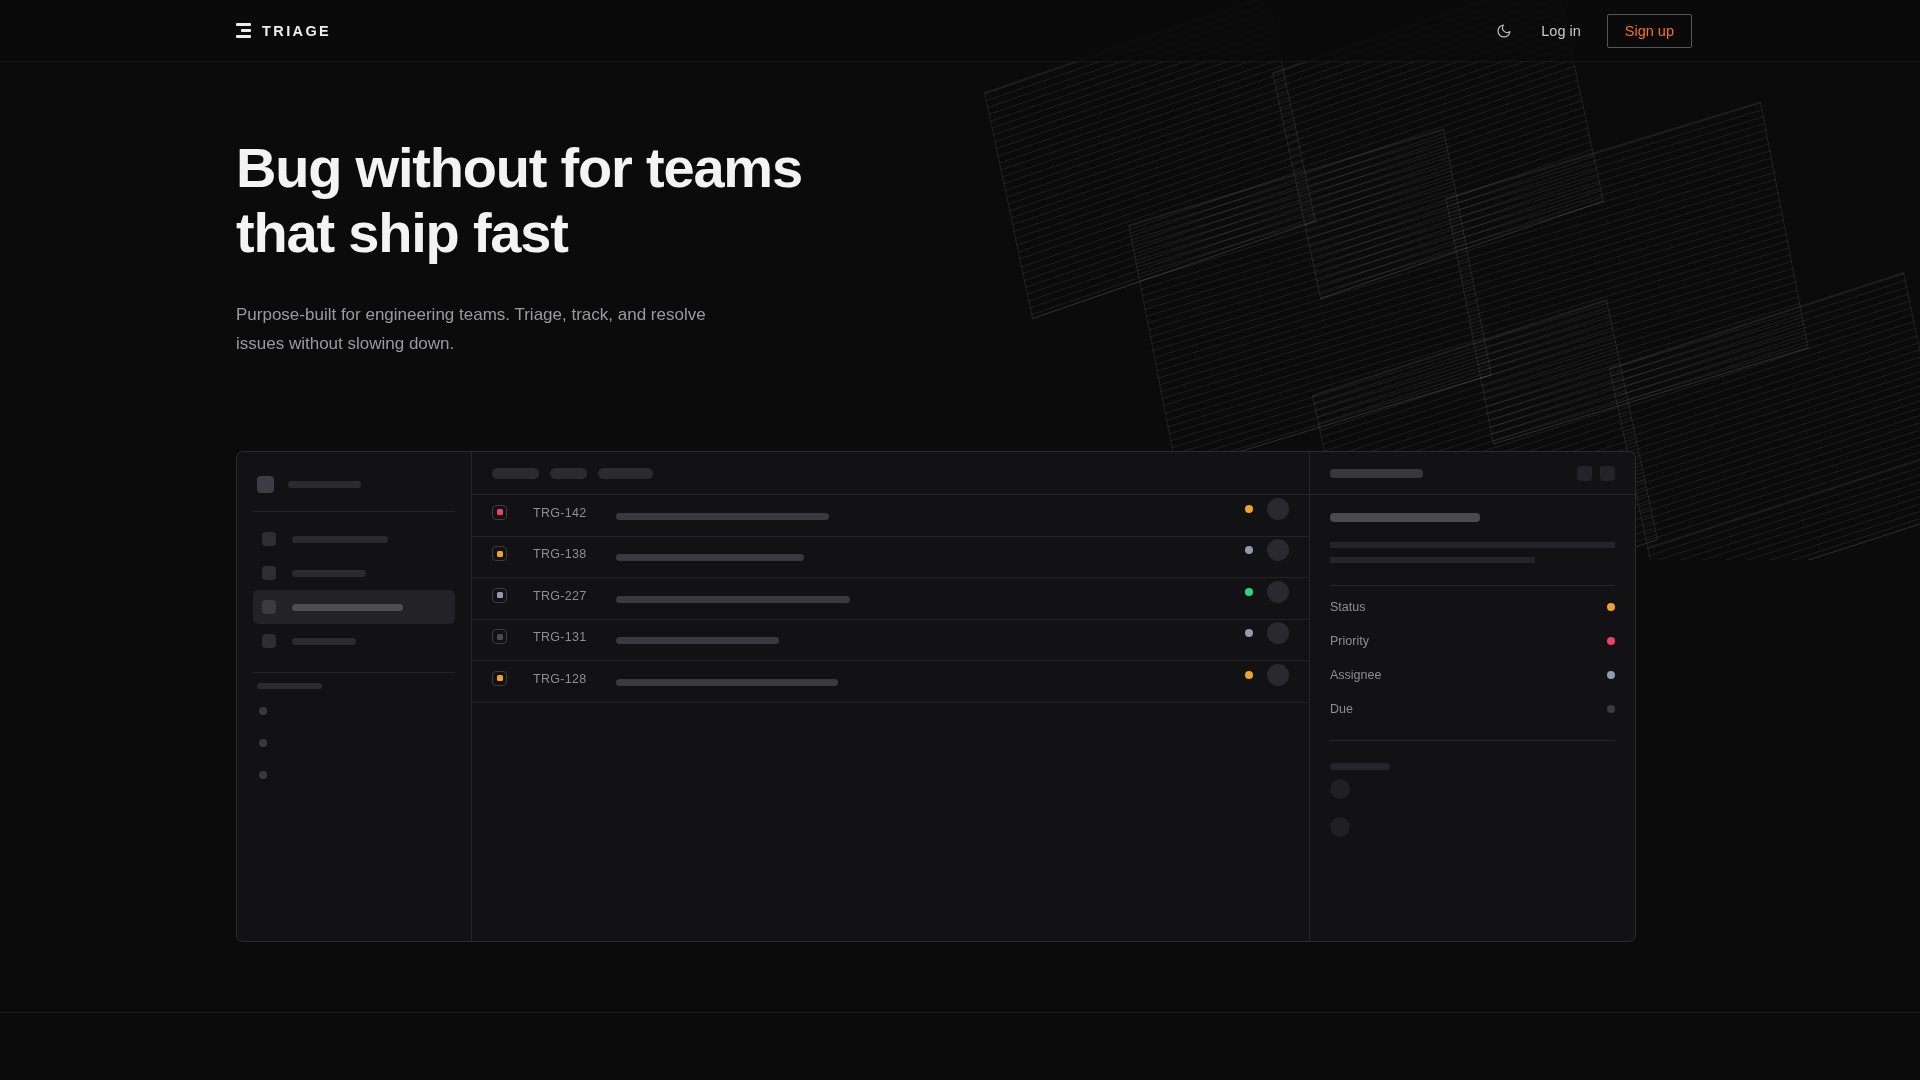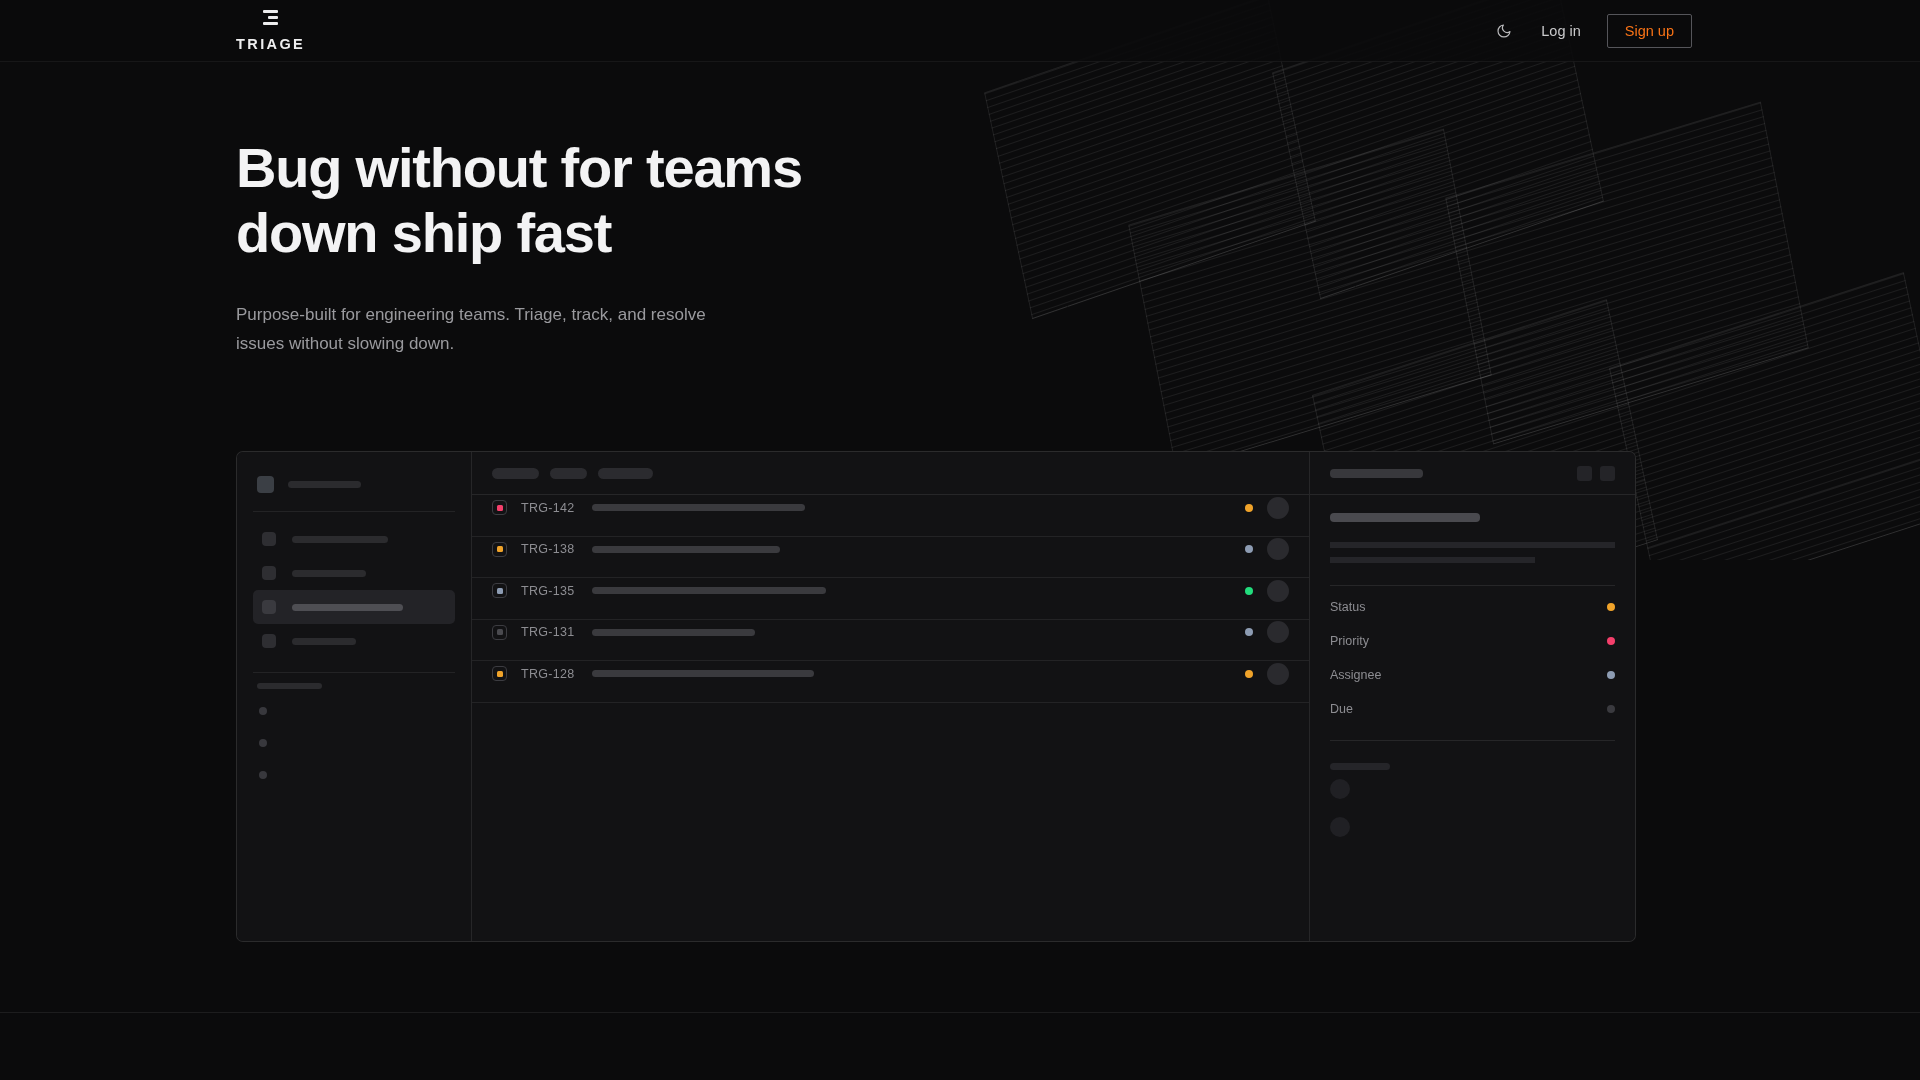--- a/index.html
+++ b/index.html
@@ -81,21 +81,20 @@
     display: flex;
     align-items: center;
     padding: 0 228px 0 236px;
     border-bottom: 1px solid rgba(255,255,255,0.055);
     background: rgba(11,11,12,0.92);
   }
   .brand {
     display: flex;
     align-items: center;
     gap: 11px;
-    flex-direction: column;
   }
   .brand-mark {
     display: flex;
     flex-direction: column;
     gap: 3px;
     width: 15px;
   }
   .brand-mark i {
     display: block;
     height: 3px;
@@ -263,25 +262,26 @@
     gap: 11px;
     padding: 0 20px;
     border-bottom: 1px solid rgba(255,255,255,0.085);
   }
   .pill { height: 11px; border-radius: 6px; background: #2b2b2f; }
 
   .issue-row {
     height: 41.5px;
     flex: 0 0 41.5px;
     display: flex;
-    align-items: center;
+    align-items: flex-end;
     padding: 0 20px 16px 20px;
     border-bottom: 1px solid rgba(255,255,255,0.075);
     cursor: pointer;
     position: relative;
+    gap: 12px;
   }
   .issue-row.selected {
     background-image: repeating-linear-gradient(
       45deg,
       rgba(255,255,255,0.035) 0px,
       rgba(255,255,255,0.035) 1px,
       rgba(255,255,255,0) 1px,
       rgba(255,255,255,0) 7px
     );
   }
@@ -404,21 +404,21 @@
         </svg>
       </span>
       <span class="link-login">Log in</span>
       <button class="btn-signup">Sign up</button>
     </div>
   </header>
 
   <section class="hero">
     <h1>
       <span>Bug without for teams</span><br>
-      <span>down ship fast</span>
+      <span>that ship fast</span>
     </h1>
     <p class="sub">Purpose-built for engineering teams. Triage, track, and resolve issues without slowing down.</p>
   </section>
 
   <section class="app-shell">
 
     <aside class="app-sidebar">
       <div class="ws-head">
         <span class="ws-square"></span>
         <span class="sk ws-bar"></span>
@@ -485,21 +485,21 @@
         <span class="row-right">
           <i class="prio-dot" style="background:#8d9cb3"></i>
           <span class="avatar-sm"></span>
         </span>
       </div>
 
       <div class="issue-row">
         <span class="badge">
             <i style="background:#8d9cb3"></i>
           </span>
-        <span class="issue-key">TRG-135</span>
+        <span class="issue-key">TRG-227</span>
         <span class="issue-title" style="width:234px"></span>
         <span class="row-right">
           <i class="prio-dot" style="background:#22dd7d"></i>
           <span class="avatar-sm"></span>
         </span>
       </div>
 
       <div class="issue-row">
         <span class="badge">
             <i style="background:#4a4a4f"></i>

